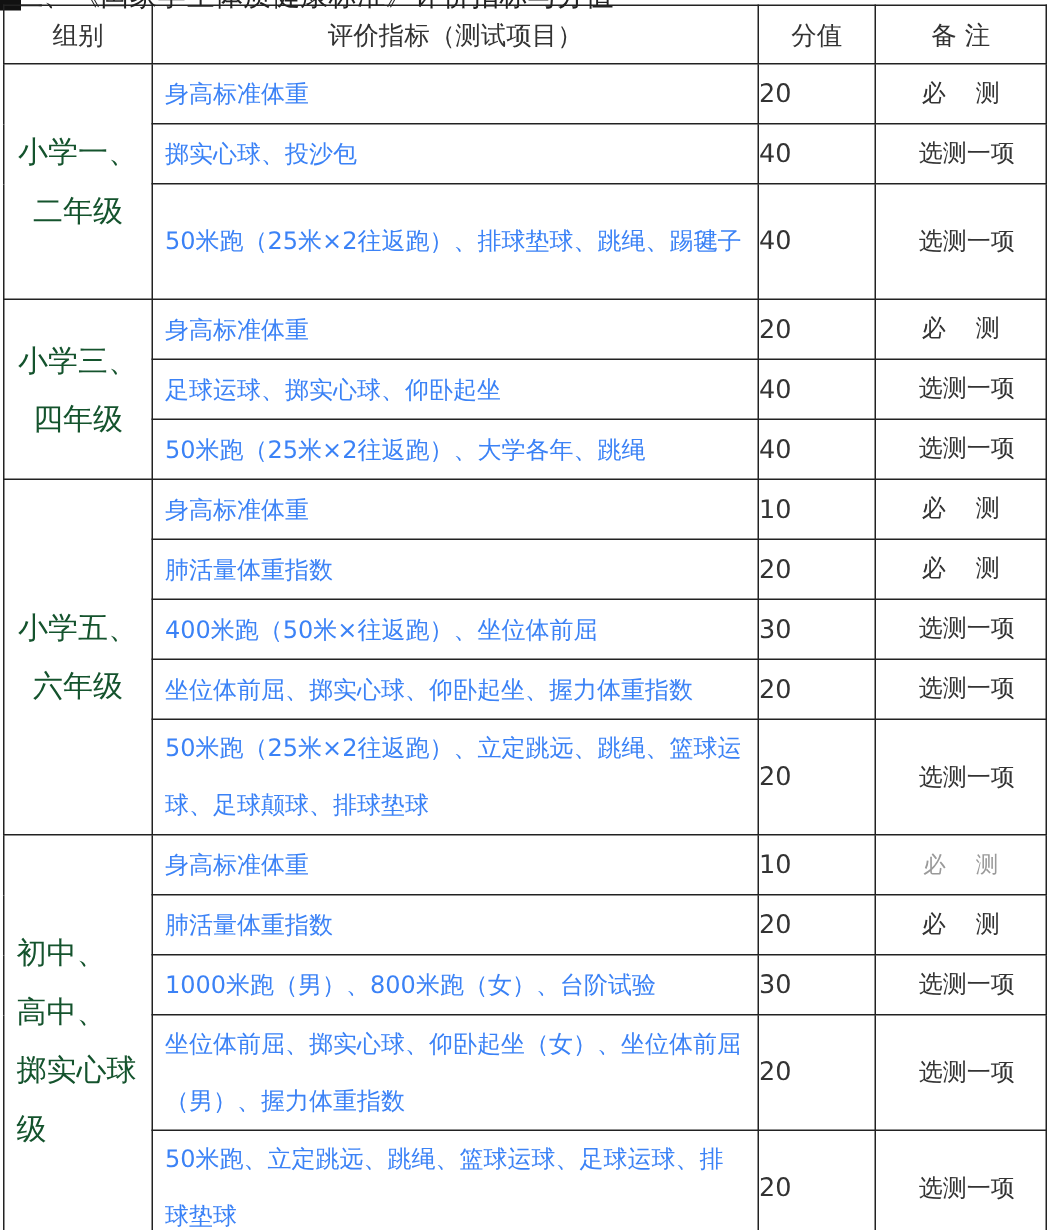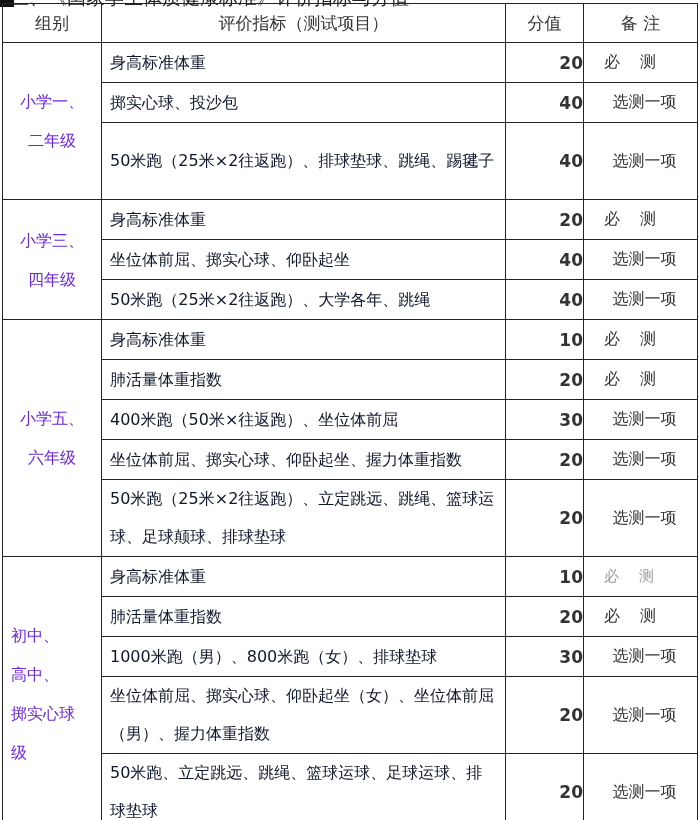--- a/index.html
+++ b/index.html
@@ -24,28 +24,28 @@
   }
   td, th {
     border: 1.5px solid #222;
     padding: 0;
     font-weight: normal;
     vertical-align: middle;
     margin-left: 24px;
   }
   th { height: 38px; text-align: center; color: #333; font-size: 17px; }
   td.group {
-    text-align: center; line-height: 39px; color: #6d28d9; font-size: 16px;
+    text-align: center; line-height: 39px; color: #14532d; font-size: 20px;
   }
   td.group.left { text-align: left; padding-left: 8px; }
-  td.item { padding-left: 8px; padding-right: 8px; line-height: 39px; height: 38px; color: #0f172a; }
+  td.item { padding-left: 8px; padding-right: 8px; line-height: 39px; height: 38px; color: #3b82f6; }
   td.item.two { line-height: 38px; height: 76px; }
-  td.score { text-align: right; font-size: 17px; color: #333; font-weight: bold; }
+  td.score { text-align: left; font-size: 17px; color: #333; }
   td.note { text-align: center; padding-left: 8px; color: #333; white-space: nowrap; }
-  td.note.req { text-align: left; padding-left: 0; letter-spacing: 20px; text-indent: 20px; }
+  td.note.req { text-align: center; padding-left: 0; letter-spacing: 20px; text-indent: 20px; }
   td.note.faint { color: #9a9a9a; font-family: "DejaVu Serif", serif; font-size: 15px; }
 </style>
 </head>
 <body>
 
 <div class="title-strip">三、《国家学生体质健康标准》评价指标与分值</div>
 
 <table>
   <colgroup>
     <col style="width:99px">
@@ -86,21 +86,21 @@
     <tr>
       <td class="group" rowspan="3">
         <div>小学三、</div>
         <div>四年级</div>
       </td>
       <td class="item">身高标准体重</td>
       <td class="score">20</td>
       <td class="note req">必测</td>
     </tr>
     <tr>
-      <td class="item">坐位体前屈、掷实心球、仰卧起坐</td>
+      <td class="item">足球运球、掷实心球、仰卧起坐</td>
       <td class="score">40</td>
       <td class="note">选测一项</td>
     </tr>
     <tr>
       <td class="item">50米跑（25米×2往返跑）、大学各年、跳绳</td>
       <td class="score">40</td>
       <td class="note">选测一项</td>
     </tr>
 
     <tr>
@@ -143,21 +143,21 @@
       <td class="item">身高标准体重</td>
       <td class="score">10</td>
       <td class="note req faint">必测</td>
     </tr>
     <tr>
       <td class="item">肺活量体重指数</td>
       <td class="score">20</td>
       <td class="note req">必测</td>
     </tr>
     <tr>
-      <td class="item">1000米跑（男）、800米跑（女）、排球垫球</td>
+      <td class="item">1000米跑（男）、800米跑（女）、台阶试验</td>
       <td class="score">30</td>
       <td class="note">选测一项</td>
     </tr>
     <tr>
       <td class="item two">坐位体前屈、掷实心球、仰卧起坐（女）、坐位体前屈（男）、握力体重指数</td>
       <td class="score">20</td>
       <td class="note">选测一项</td>
     </tr>
     <tr>
       <td class="item two">50米跑、立定跳远、跳绳、篮球运球、足球运球、排球垫球</td>

